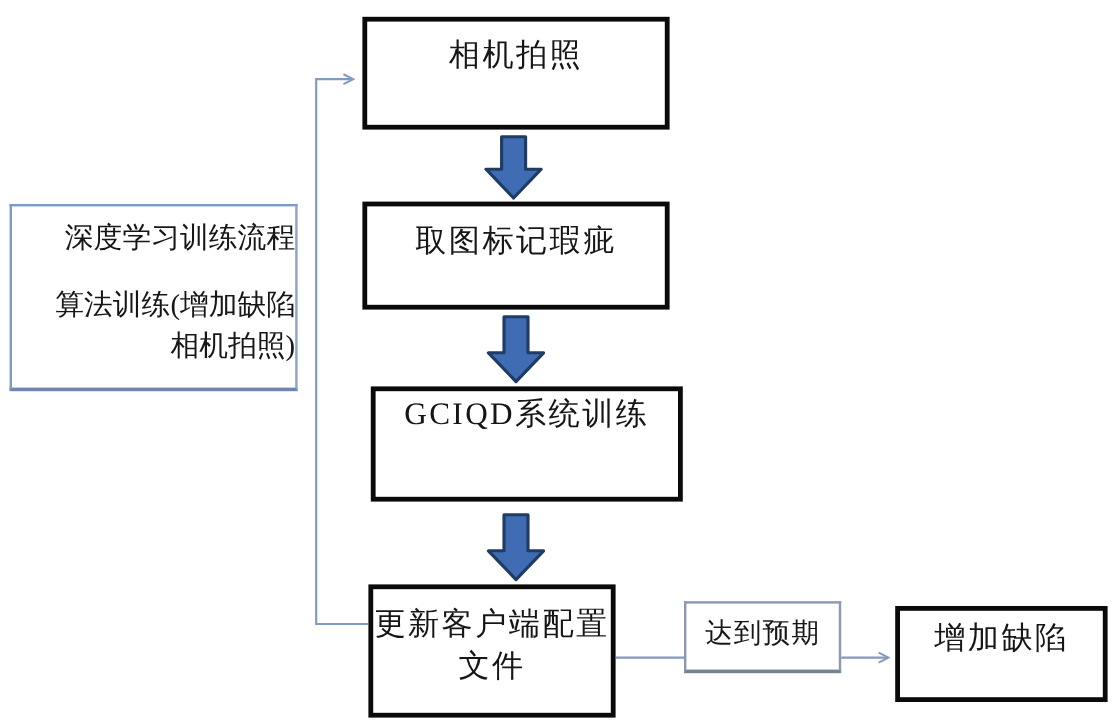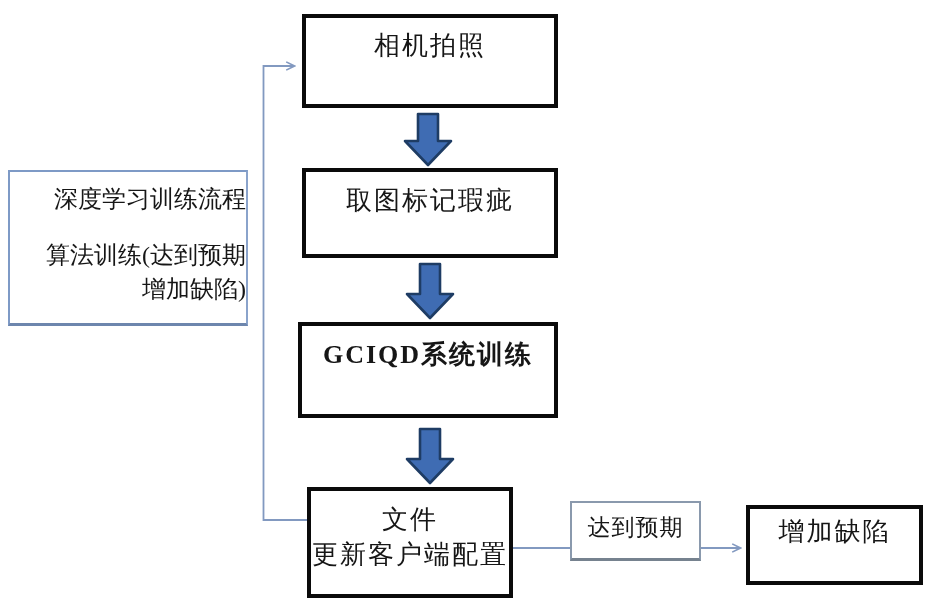--- a/index.html
+++ b/index.html
@@ -32,21 +32,21 @@
   }
   
   .node {
     border: 4px solid #0a0a0a;
     font-size: 26px;
     line-height: 30px;
     letter-spacing: 2px;
   }
   .node-camera { left: 302px; top: 14px;  width: 256px; height: 94px;  padding-top: 13px; }
   .node-mark   { left: 302px; top: 168px; width: 256px; height: 90px;  padding-top: 14px; }
-  .node-train  { left: 298px; top: 322px; width: 260px; height: 96px;  padding-top: 14px; font-weight: bold; }
+  .node-train  { left: 309px; top: 322px; width: 260px; height: 96px;  padding-top: 4px; }
   .node-update { left: 307px; top: 487px; width: 206px; height: 111px; padding-top: 11px; line-height: 35px; }
   .node-done   { left: 746px; top: 505px; width: 177px; height: 80px;  padding-top: 8px; }
   
   .note {
     left: 8px; top: 170px; width: 240px; height: 156px;
     border: 2px solid #7e9ac6;
     border-bottom: 3px solid #6d86ad;
     border-right-color: #8aa3cb;
     font-size: 24px;
     line-height: 34px;
@@ -95,39 +95,39 @@
     <path class="block-arrow" d="M 418 114 L 438 114 L 438 141 L 451 141 L 428 165 L 405 141 L 418 141 Z"></path>
 
     <path class="block-arrow" d="M 420 264 L 440 264 L 440 294 L 453 294 L 430 318 L 407 294 L 420 294 Z"></path>
 
     <path class="block-arrow" d="M 420 429 L 440 429 L 440 459 L 453 459 L 430 483 L 407 459 L 420 459 Z"></path>
   </svg>
 
   <div class="box note">
     <div>深度学习训练流程</div>
     <div class="gap"></div>
-    <div>算法训练(达到预期</div>
-    <div>增加缺陷)</div>
+    <div>算法训练(增加缺陷</div>
+    <div>相机拍照)</div>
   </div>
 
   <div class="box node node-camera">
     <span>相机拍照</span>
   </div>
 
   <div class="box node node-mark">
     <span>取图标记瑕疵</span>
   </div>
 
   <div class="box node node-train">
     <span>GCIQD系统训练</span>
   </div>
 
   <div class="box node node-update">
+    <div>更新客户端配置</div>
     <div>文件</div>
-    <div>更新客户端配置</div>
   </div>
 
   <div class="box node node-done">
     <span>增加缺陷</span>
   </div>
 
   <div class="box tag">
     <span>达到预期</span>
   </div>
 

